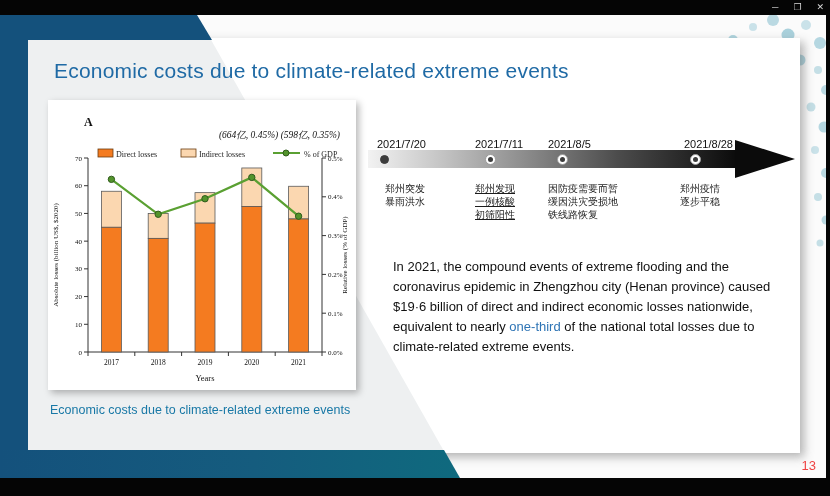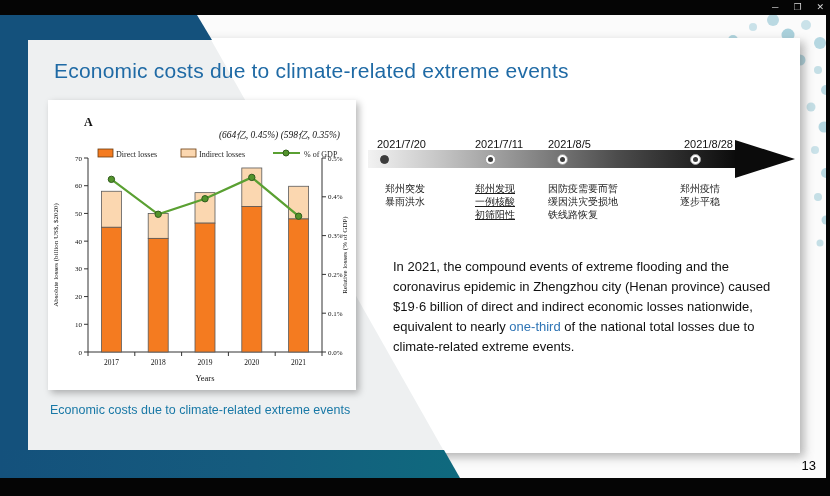--- a/index.html
+++ b/index.html
@@ -38,21 +38,21 @@
   .tl-dot{position:absolute;top:16px;width:9px;height:9px;border-radius:50%;background:#fff;border:1px solid #9a9a9a;}
   .tl-dot .pin{position:absolute;left:2px;top:2px;width:5px;height:5px;border-radius:50%;background:#3c3c3c;}
   .tl-dot.plain{background:#3c3c3c;border-color:#3c3c3c;width:7px;height:7px;top:17px;}
   .tl-label{position:absolute;top:44px;font-size:10px;line-height:13px;color:#1c1c1c;
         font-family:"Liberation Serif","DejaVu Serif",serif;white-space:pre-line;}
   
   .para{position:absolute;left:393px;top:242px;width:404px;font-size:13px;line-height:20px;color:#111;}
   .para .hl{color:#2e74b5;}
   
   .caption{position:absolute;left:50px;top:388px;font-size:12.5px;color:#1878a6;}
-  .page-num{position:absolute;right:10px;top:443px;font-size:13px;color:#000000;}
+  .page-num{position:absolute;right:10px;top:443px;font-size:13px;color:#ef4444;}
   svg text{font-family:"Liberation Serif","DejaVu Serif",serif;}
 </style>
 </head>
 <body>
 
 <div class="screen">
 
   <div class="titlebar">
     <div class="win-controls">
       <span class="win-btn">─</span>

